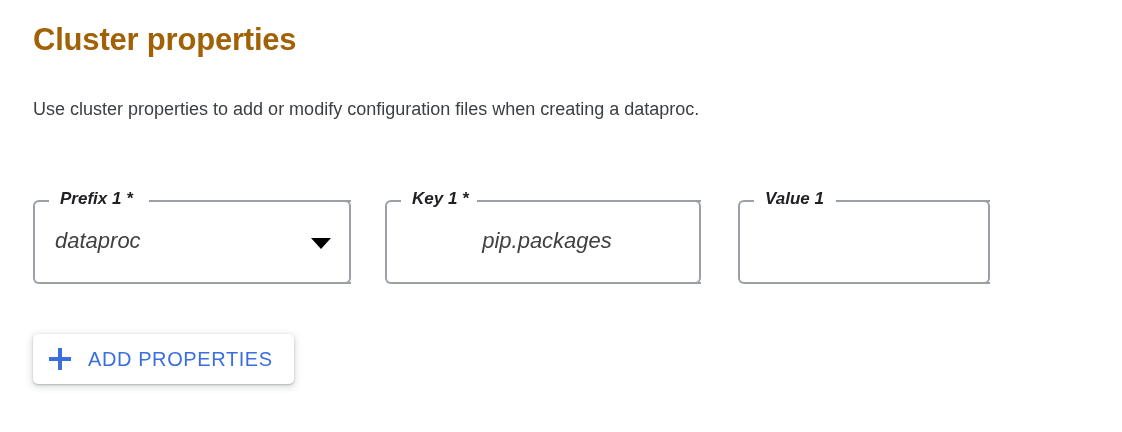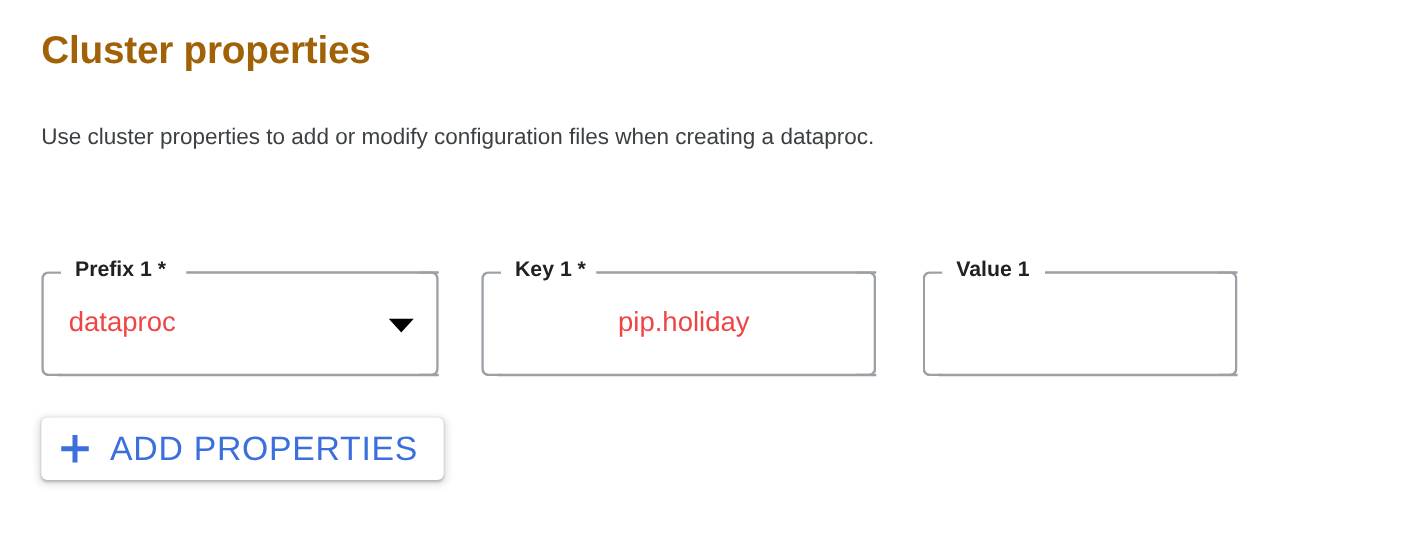--- a/index.html
+++ b/index.html
@@ -50,23 +50,24 @@
 
   
   .fields-row {
     position: absolute;
     left: 0;
     top: 200px;
   }
 
   .field {
     position: absolute;
-    top: 17px;
+    top: 0;
     height: 84px;
     box-sizing: border-box;
+    font-style: italic;
   }
 
   
   .field-outline {
     position: absolute;
     left: 0;
     top: 0;
     right: 0;
     bottom: 0;
     pointer-events: none;
@@ -112,21 +113,21 @@
     white-space: nowrap;
     z-index: 3;
   }
 
   .field-value {
     position: absolute;
     left: 22px;
     top: 26px;
     font-size: 22px;
     font-weight: 400;
-    color: #ef4444;
+    color: #404040;
     line-height: 30px;
     white-space: nowrap;
     overflow: hidden;
     text-overflow: clip;
   }
 
   .field-prefix { left: 33px;  width: 318px; }
   .field-prefix .field-value { right: 52px; }
 
   .field-key    { left: 385px; width: 316px; text-align: center; }
@@ -178,21 +179,21 @@
   }
   .add-btn-plus::before {
     left: 9px; top: 0;
     width: 4px; height: 22px;
   }
   .add-btn-plus::after {
     top: 9px; left: 0;
     width: 22px; height: 4px;
   }
   .add-btn-label {
-    font-size: 27px;
+    font-size: 20px;
     font-weight: 500;
     letter-spacing: 0.6px;
     color: #3b6fdd;
     line-height: 22px;
     white-space: nowrap;
   }
 </style>
 </head>
 <body>
 
@@ -219,21 +220,21 @@
 
     <div class="field field-key">
       <div class="field-outline">
         <div class="ol-left"></div>
         <div class="ol-notch" style="left:14px; width:78px; border-top:none;"></div>
         <div class="ol-notch" style="left:92px; right:0; width:auto;"></div>
         <div class="ol-right" style="left:auto; width:14px;"></div>
         <div class="ol-bottom"></div>
       </div>
       <div class="field-label">Key 1 *</div>
-      <div class="field-value">pip.holiday</div>
+      <div class="field-value">pip.packages</div>
     </div>
 
     <div class="field field-value-col">
       <div class="field-outline">
         <div class="ol-left"></div>
         <div class="ol-notch" style="left:14px; width:84px; border-top:none;"></div>
         <div class="ol-notch" style="left:98px; right:0; width:auto;"></div>
         <div class="ol-right" style="left:auto; width:14px;"></div>
         <div class="ol-bottom"></div>
       </div>

